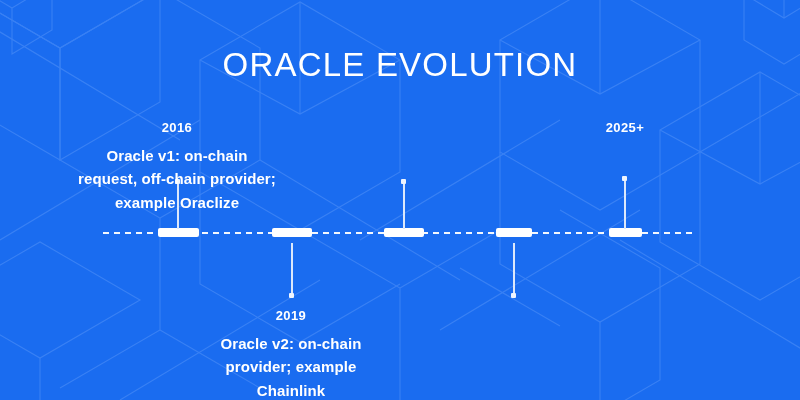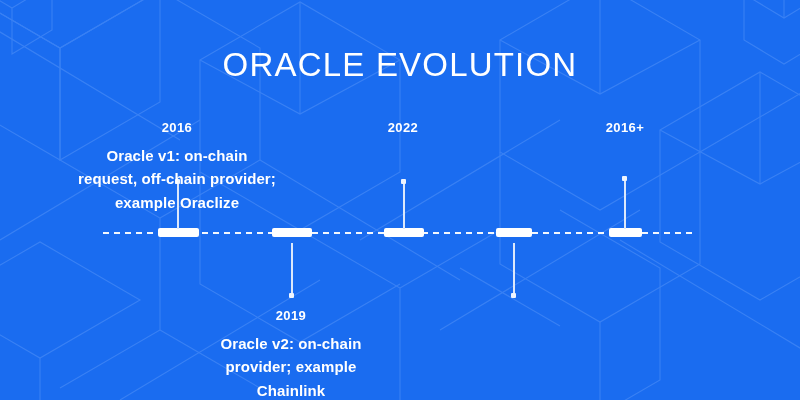--- a/index.html
+++ b/index.html
@@ -174,25 +174,24 @@
 
   <div class="connector" style="left:513px; top:243px; height:52px;"></div>
   <div class="connector-cap" style="left:511px; top:293px;"></div>
 
   <div class="milestone" style="left:77px; top:120px; width:200px;">
     <div class="year">2016</div>
     <div class="desc">Oracle v1: on-chain request, off-chain provider; example Oraclize</div>
   </div>
 
   <div class="milestone" style="left:298px; top:120px; width:210px;">
-    <div class="year">2022</div>
   </div>
 
   <div class="milestone" style="left:555px; top:120px; width:140px;">
-    <div class="year">2016+</div>
+    <div class="year">2025+</div>
     <div class="desc"></div>
   </div>
 
   <div class="milestone" style="left:196px; top:308px; width:190px;">
     <div class="year">2019</div>
     <div class="desc">Oracle v2: on-chain provider; example Chainlink</div>
   </div>
 
 
 </div>

